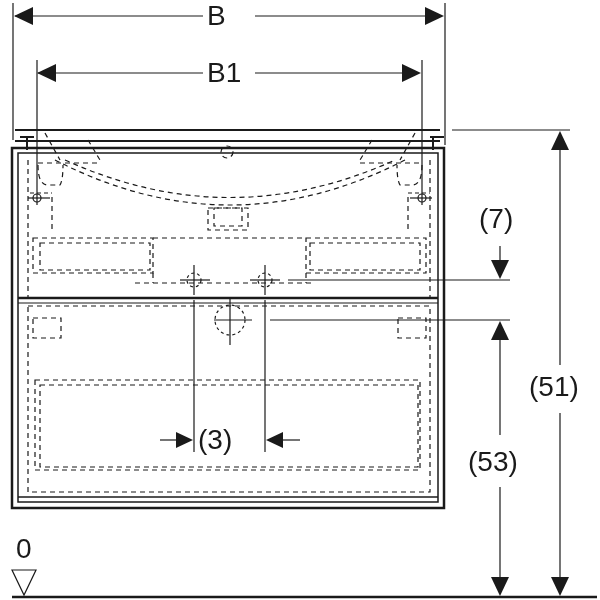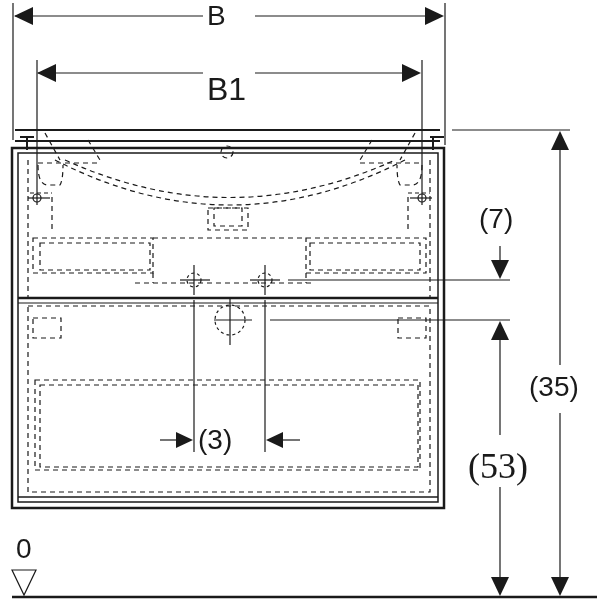--- a/index.html
+++ b/index.html
@@ -144,18 +144,18 @@
     <path d="M560,596 L551,577 L569,577 z" fill="#1a1a1a" stroke="none"></path>
   </g>
 
   <g stroke="#1a1a1a" fill="none">
     <line x1="12" y1="597" x2="597" y2="597" stroke-width="2.5"></line>
     <path d="M12,570 L36,570 L24,595 z" stroke-width="1.2"></path>
   </g>
 </svg>
 
 <div class="lbl" style="left:207px;top:2px;font-size:28px;">B</div>
-<div class="lbl" style="left:207px;top:73px;font-size:32px;">B1</div>
+<div class="lbl" style="left:207px;top:59px;font-size:28px;">B1</div>
 <div class="lbl lbl-nobg" style="left:479px;top:205px;font-size:28px;">(7)</div>
-<div class="lbl lbl-nobg" style="left:529px;top:373px;font-size:28px;">(35)</div>
-<div class="lbl lbl-nobg" style="left:468px;top:448px;font-size:36px;font-family:Liberation Serif, serif;">(53)</div>
+<div class="lbl lbl-nobg" style="left:529px;top:373px;font-size:28px;">(51)</div>
+<div class="lbl lbl-nobg" style="left:468px;top:448px;font-size:28px;">(53)</div>
 <div class="lbl" style="left:198px;top:426px;font-size:28px;">(3)</div>
 <div class="lbl lbl-nobg" style="left:16px;top:535px;font-size:28px;">0</div>
 
 </body></html>

